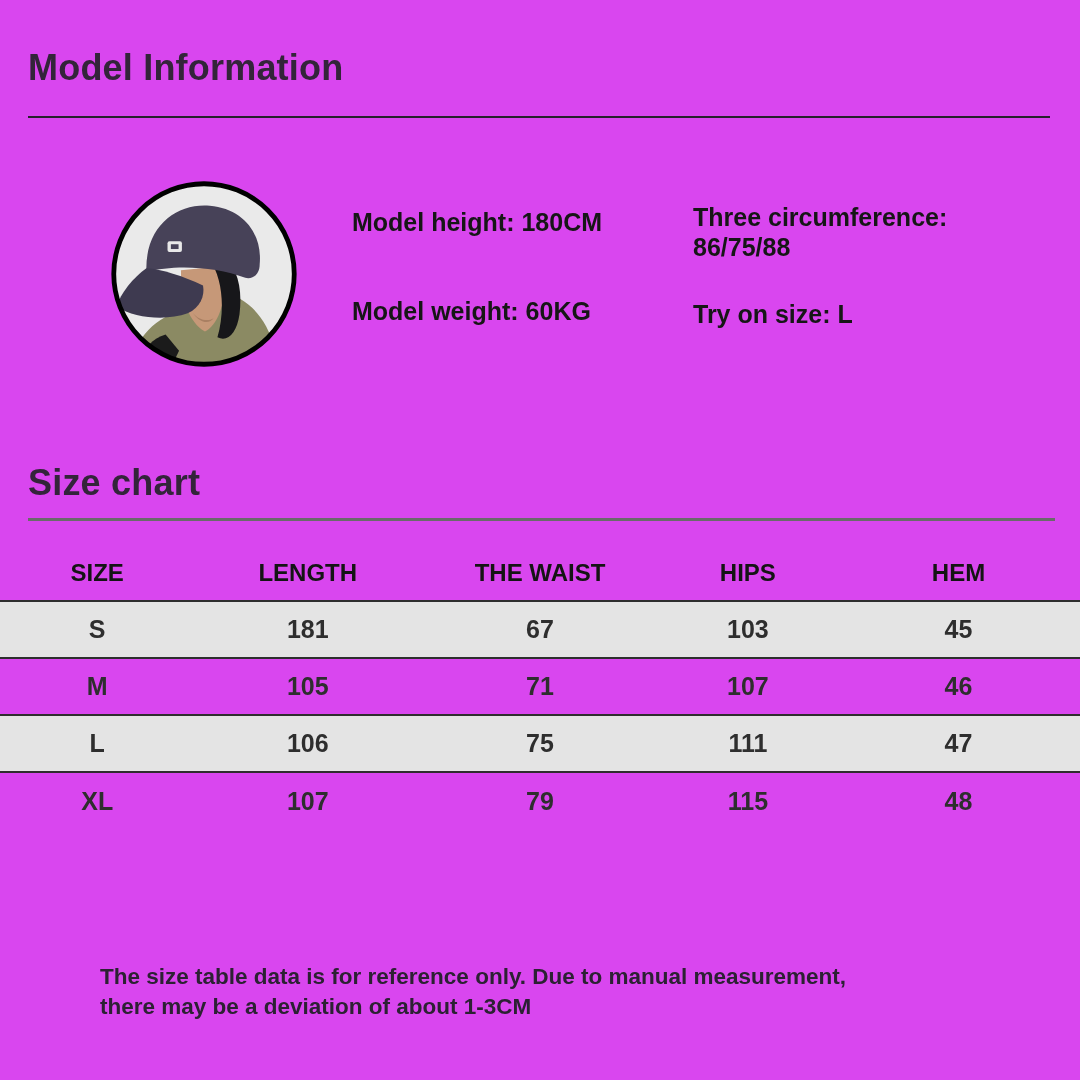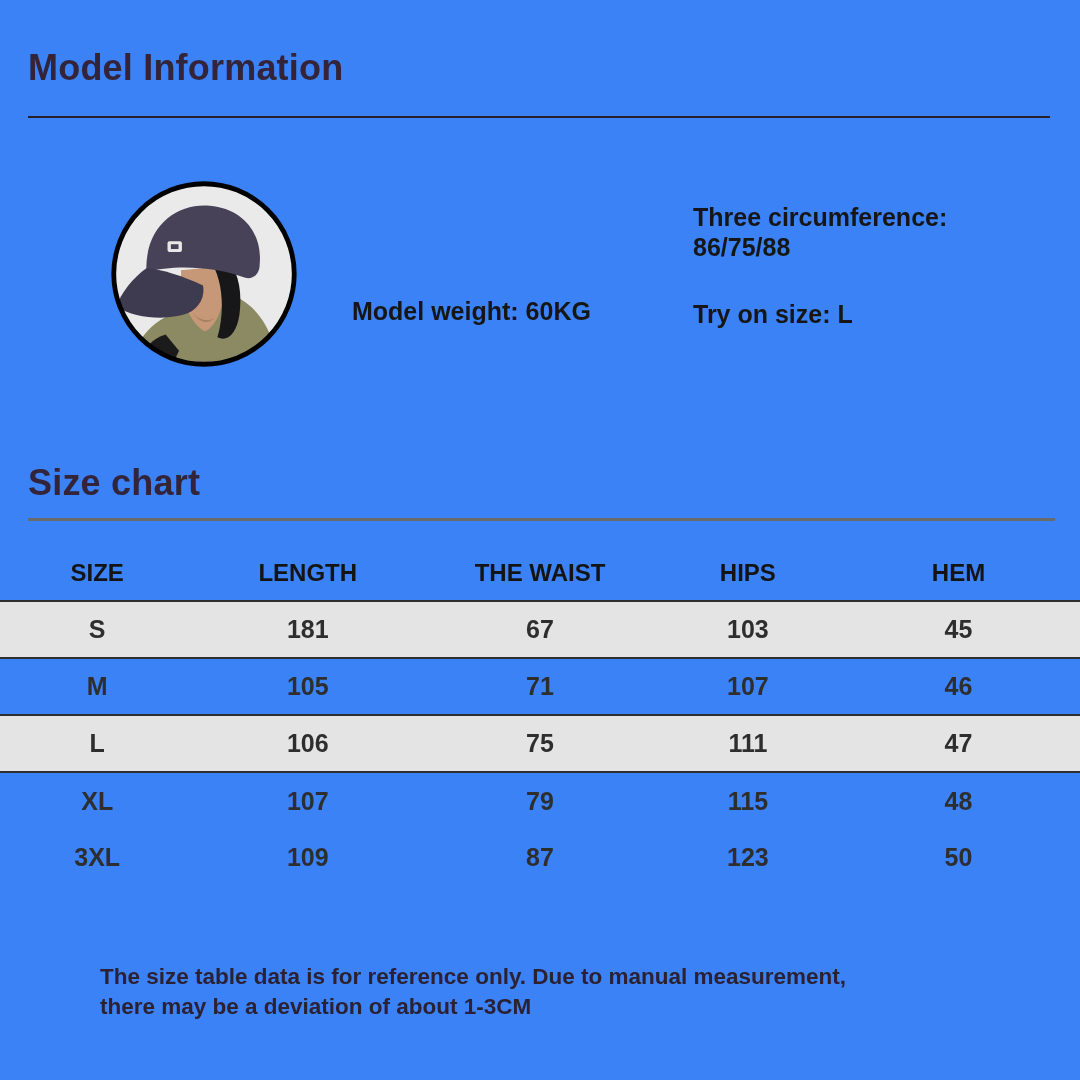--- a/index.html
+++ b/index.html
@@ -4,21 +4,21 @@
 <style>
   * { margin: 0; padding: 0; box-sizing: border-box; }
   html, body {
     width: 1080px; height: 1080px;
     background: #ffffff;
     font-family: "Liberation Sans", sans-serif;
   }
   .page {
     position: relative;
     width: 1080px; height: 1080px;
-    background: #3b82f6;
+    background: #d946ef;
     overflow: hidden;
   }
   .section-title {
     position: absolute;
     left: 28px;
     font-size: 36px;
     font-weight: bold;
     color: #33243a;
     letter-spacing: 0.2px;
   }
@@ -120,20 +120,21 @@
 
         <path d="M40,94 C26,104 13,120 9,134 C28,146 60,149 83,141 C96,135 101,123 99,112 C78,102 56,95 40,94 Z" fill="#3e3a50"></path>
 
         <rect x="62" y="66" width="15" height="11" rx="2" fill="#e8e8e8"></rect>
         <rect x="65.5" y="69" width="8" height="5" fill="#474258"></rect>
       </g>
       <circle cx="100" cy="100" r="94" fill="none" stroke="#000000" stroke-width="5"></circle>
     </svg>
   </div>
 
+  <div class="info-text" id="info-height">Model height: 180CM</div>
   <div class="info-text" id="info-weight">Model weight: 60KG</div>
   <div class="info-text" id="info-circ">Three circumference: 86/75/88</div>
   <div class="info-text" id="info-tryon">Try on size: L</div>
 
   <div class="section-title" id="size-title">Size chart</div>
   <div class="rule" id="rule-size"></div>
 
   <table class="size-table">
     <colgroup>
       <col style="width:18%">
@@ -173,27 +174,20 @@
         <td>111</td>
         <td>47</td>
       </tr>
       <tr>
         <td>XL</td>
         <td>107</td>
         <td>79</td>
         <td>115</td>
         <td>48</td>
       </tr>
-      <tr>
-        <td>3XL</td>
-        <td>109</td>
-        <td>87</td>
-        <td>123</td>
-        <td>50</td>
-      </tr>
     </tbody>
   </table>
 
   <div class="note">
     <div>The size table data is for reference only. Due to manual measurement,</div>
     <div>there may be a deviation of about 1-3CM</div>
   </div>
 
 </div>
 

